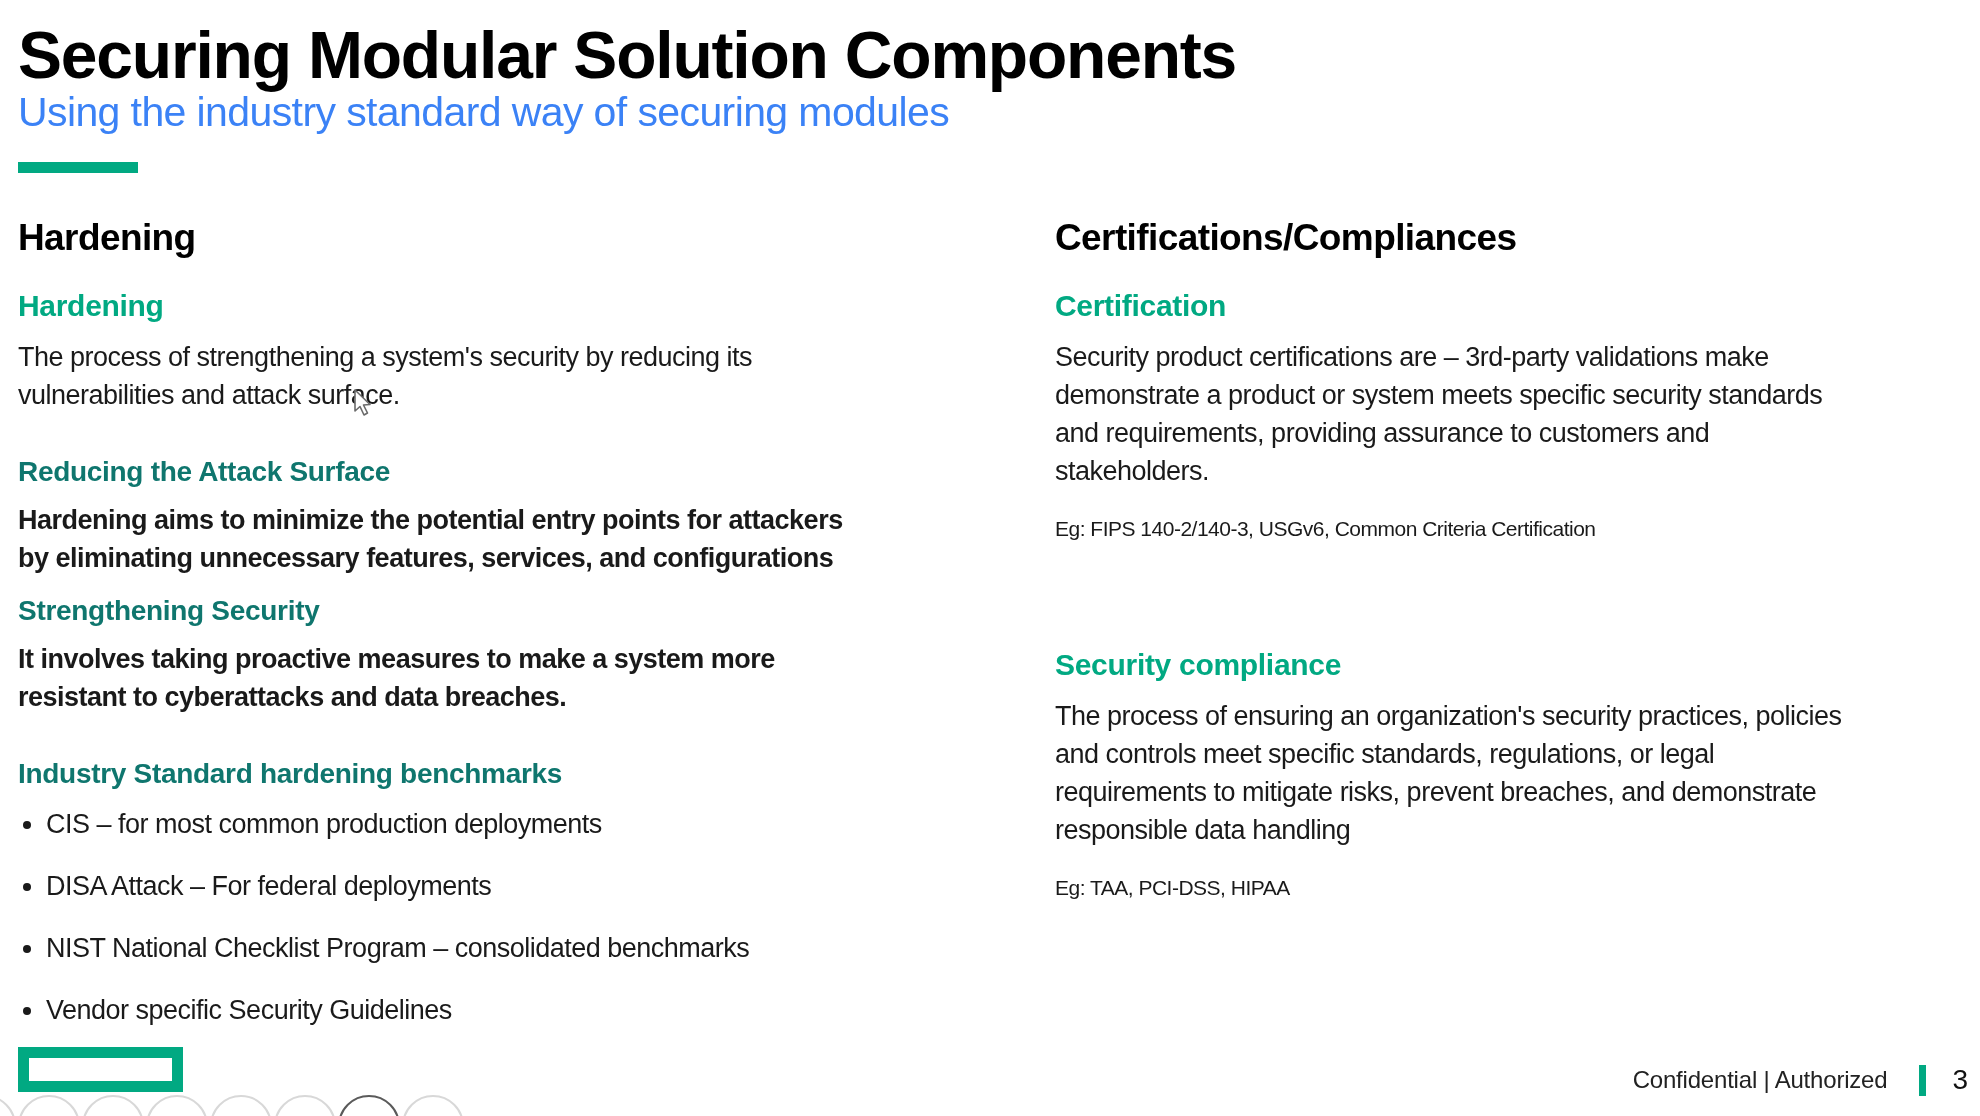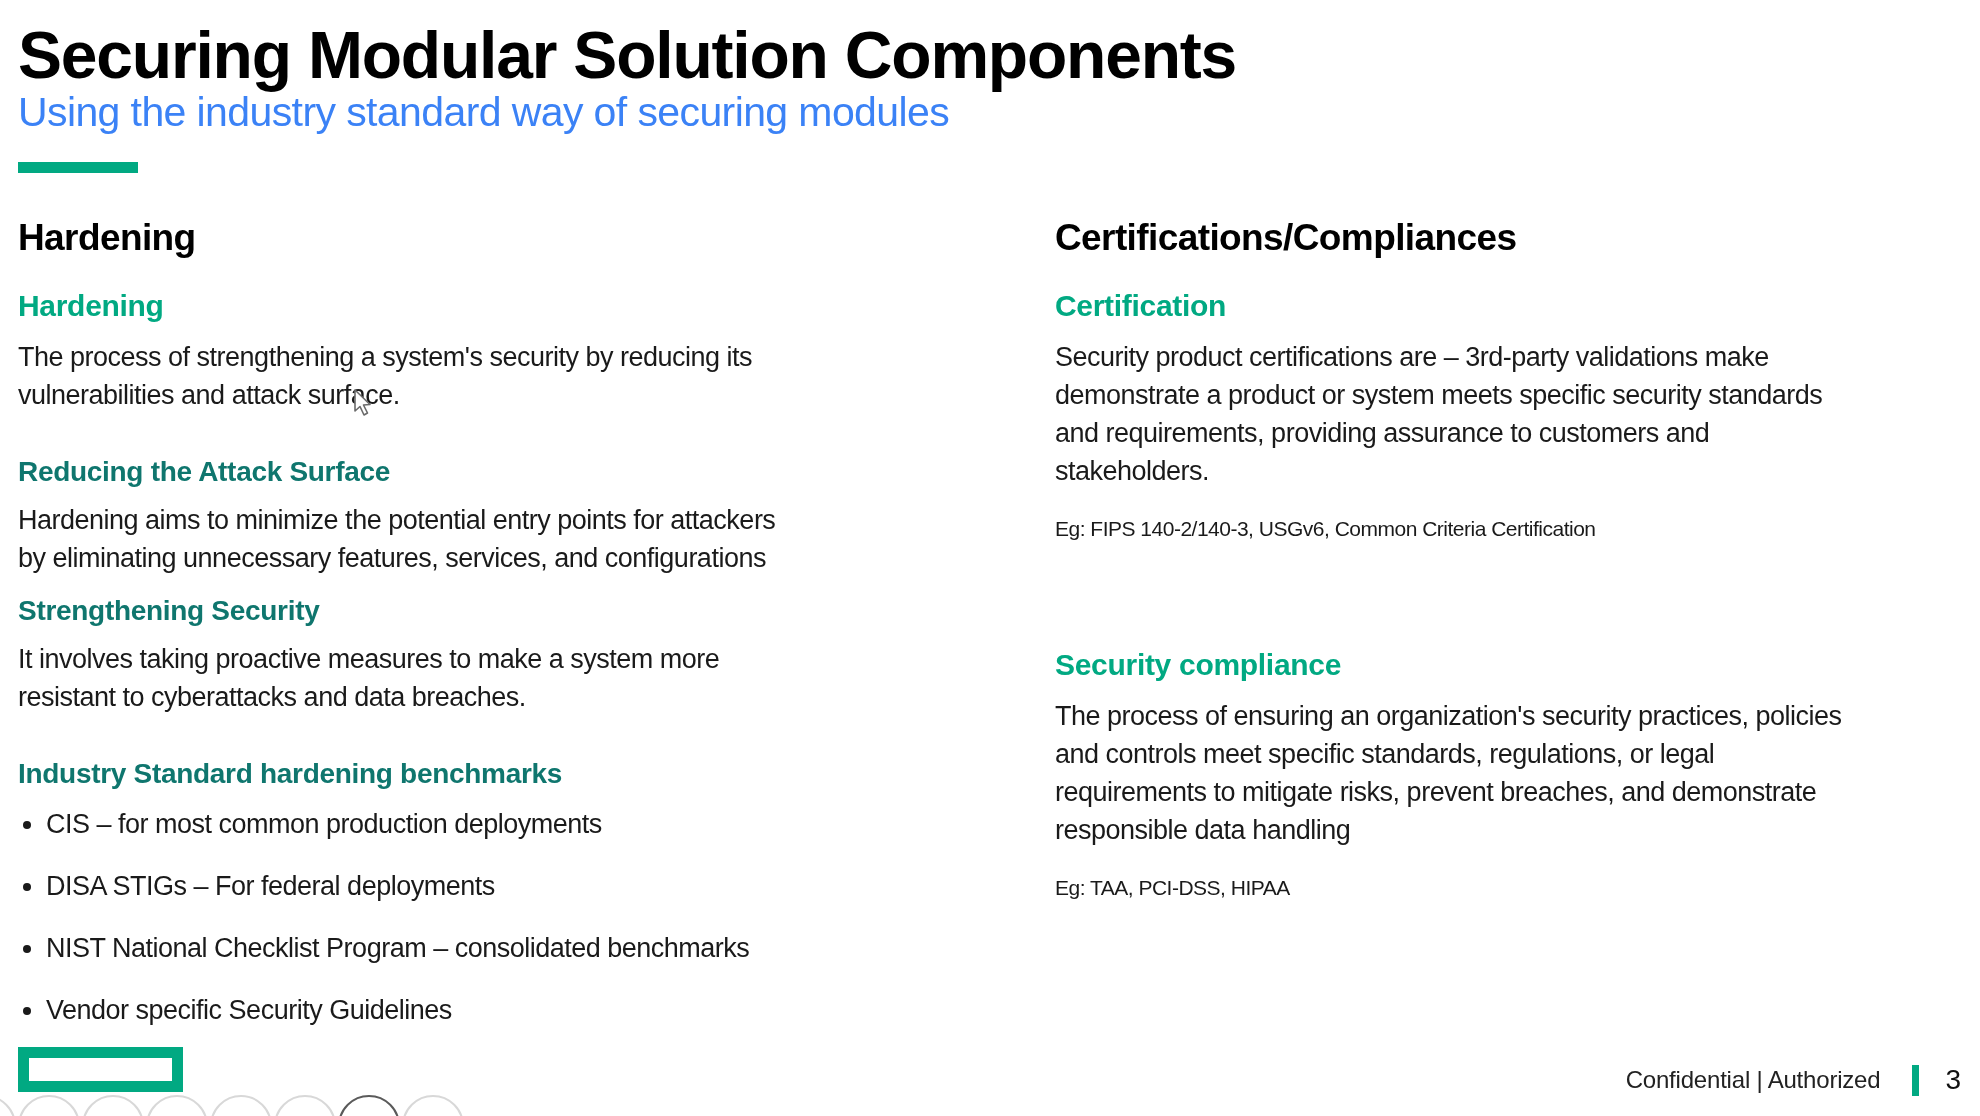--- a/index.html
+++ b/index.html
@@ -39,42 +39,42 @@
   }
   .body-text {
     font-size: 27px; line-height: 38px; letter-spacing: -0.5px;
     margin: 15px 0 0 0; color: #1a1a1a; white-space: pre;
   }
   .bold-subhead {
     font-size: 28px; font-weight: bold; letter-spacing: -0.3px;
     margin: 42px 0 0 0; color: #0f766e; line-height: 32px;
   }
   .bold-subhead.tight { margin-top: 18px; }
-  .bold-subhead + .body-text { margin-top: 13px; }
+  .bold-subhead + .body-text { margin-top: 13px; font-weight: bold; }
   .example-text {
     font-size: 21px; line-height: 38px; letter-spacing: -0.5px;
     margin: 20px 0 0 0; color: #1a1a1a; white-space: pre;
   }
   .bullet-list {
     margin: 20px 0 0 0; padding: 0 0 0 28px; list-style: disc;
   }
   .bullet-list li {
     font-size: 27px; line-height: 28px; letter-spacing: -0.5px;
     margin-bottom: 34px; color: #1a1a1a;
   }
   .gap-before-compliance { margin-top: 100px; }
 
   
   .brand-logo {
     position: absolute; left: 18px; bottom: 24px;
     width: 143px; height: 23px;
     border: 11px solid #01a982; background: #fff;
   }
   .footer-right {
-    position: absolute; right: 19px; bottom: 20px;
+    position: absolute; right: 12px; bottom: 20px;
     display: flex; align-items: center;
   }
   .classification {
     font-size: 24px; color: #222; letter-spacing: -0.2px;
   }
   .footer-separator {
     width: 7px; height: 31px; background: #01a982;
     margin: 0 26px 0 32px;
   }
   .page-number { font-size: 28px; color: #111; }
@@ -119,21 +119,21 @@
       <p class="body-text">Hardening aims to minimize the potential entry points for attackers
 by eliminating unnecessary features, services, and configurations</p>
 
       <h4 class="bold-subhead tight">Strengthening Security</h4>
       <p class="body-text">It involves taking proactive measures to make a system more
 resistant to cyberattacks and data breaches.</p>
 
       <h4 class="bold-subhead">Industry Standard hardening benchmarks</h4>
       <ul class="bullet-list">
         <li>CIS – for most common production deployments</li>
-        <li>DISA STIGs – For federal deployments</li>
+        <li>DISA Attack – For federal deployments</li>
         <li>NIST National Checklist Program – consolidated benchmarks</li>
         <li>Vendor specific Security Guidelines</li>
       </ul>
     </div>
 
     <div class="col-right">
       <h2 class="col-heading">Certifications/Compliances</h2>
 
       <h3 class="green-subhead">Certification</h3>
       <p class="body-text">Security product certifications are – 3rd-party validations make

